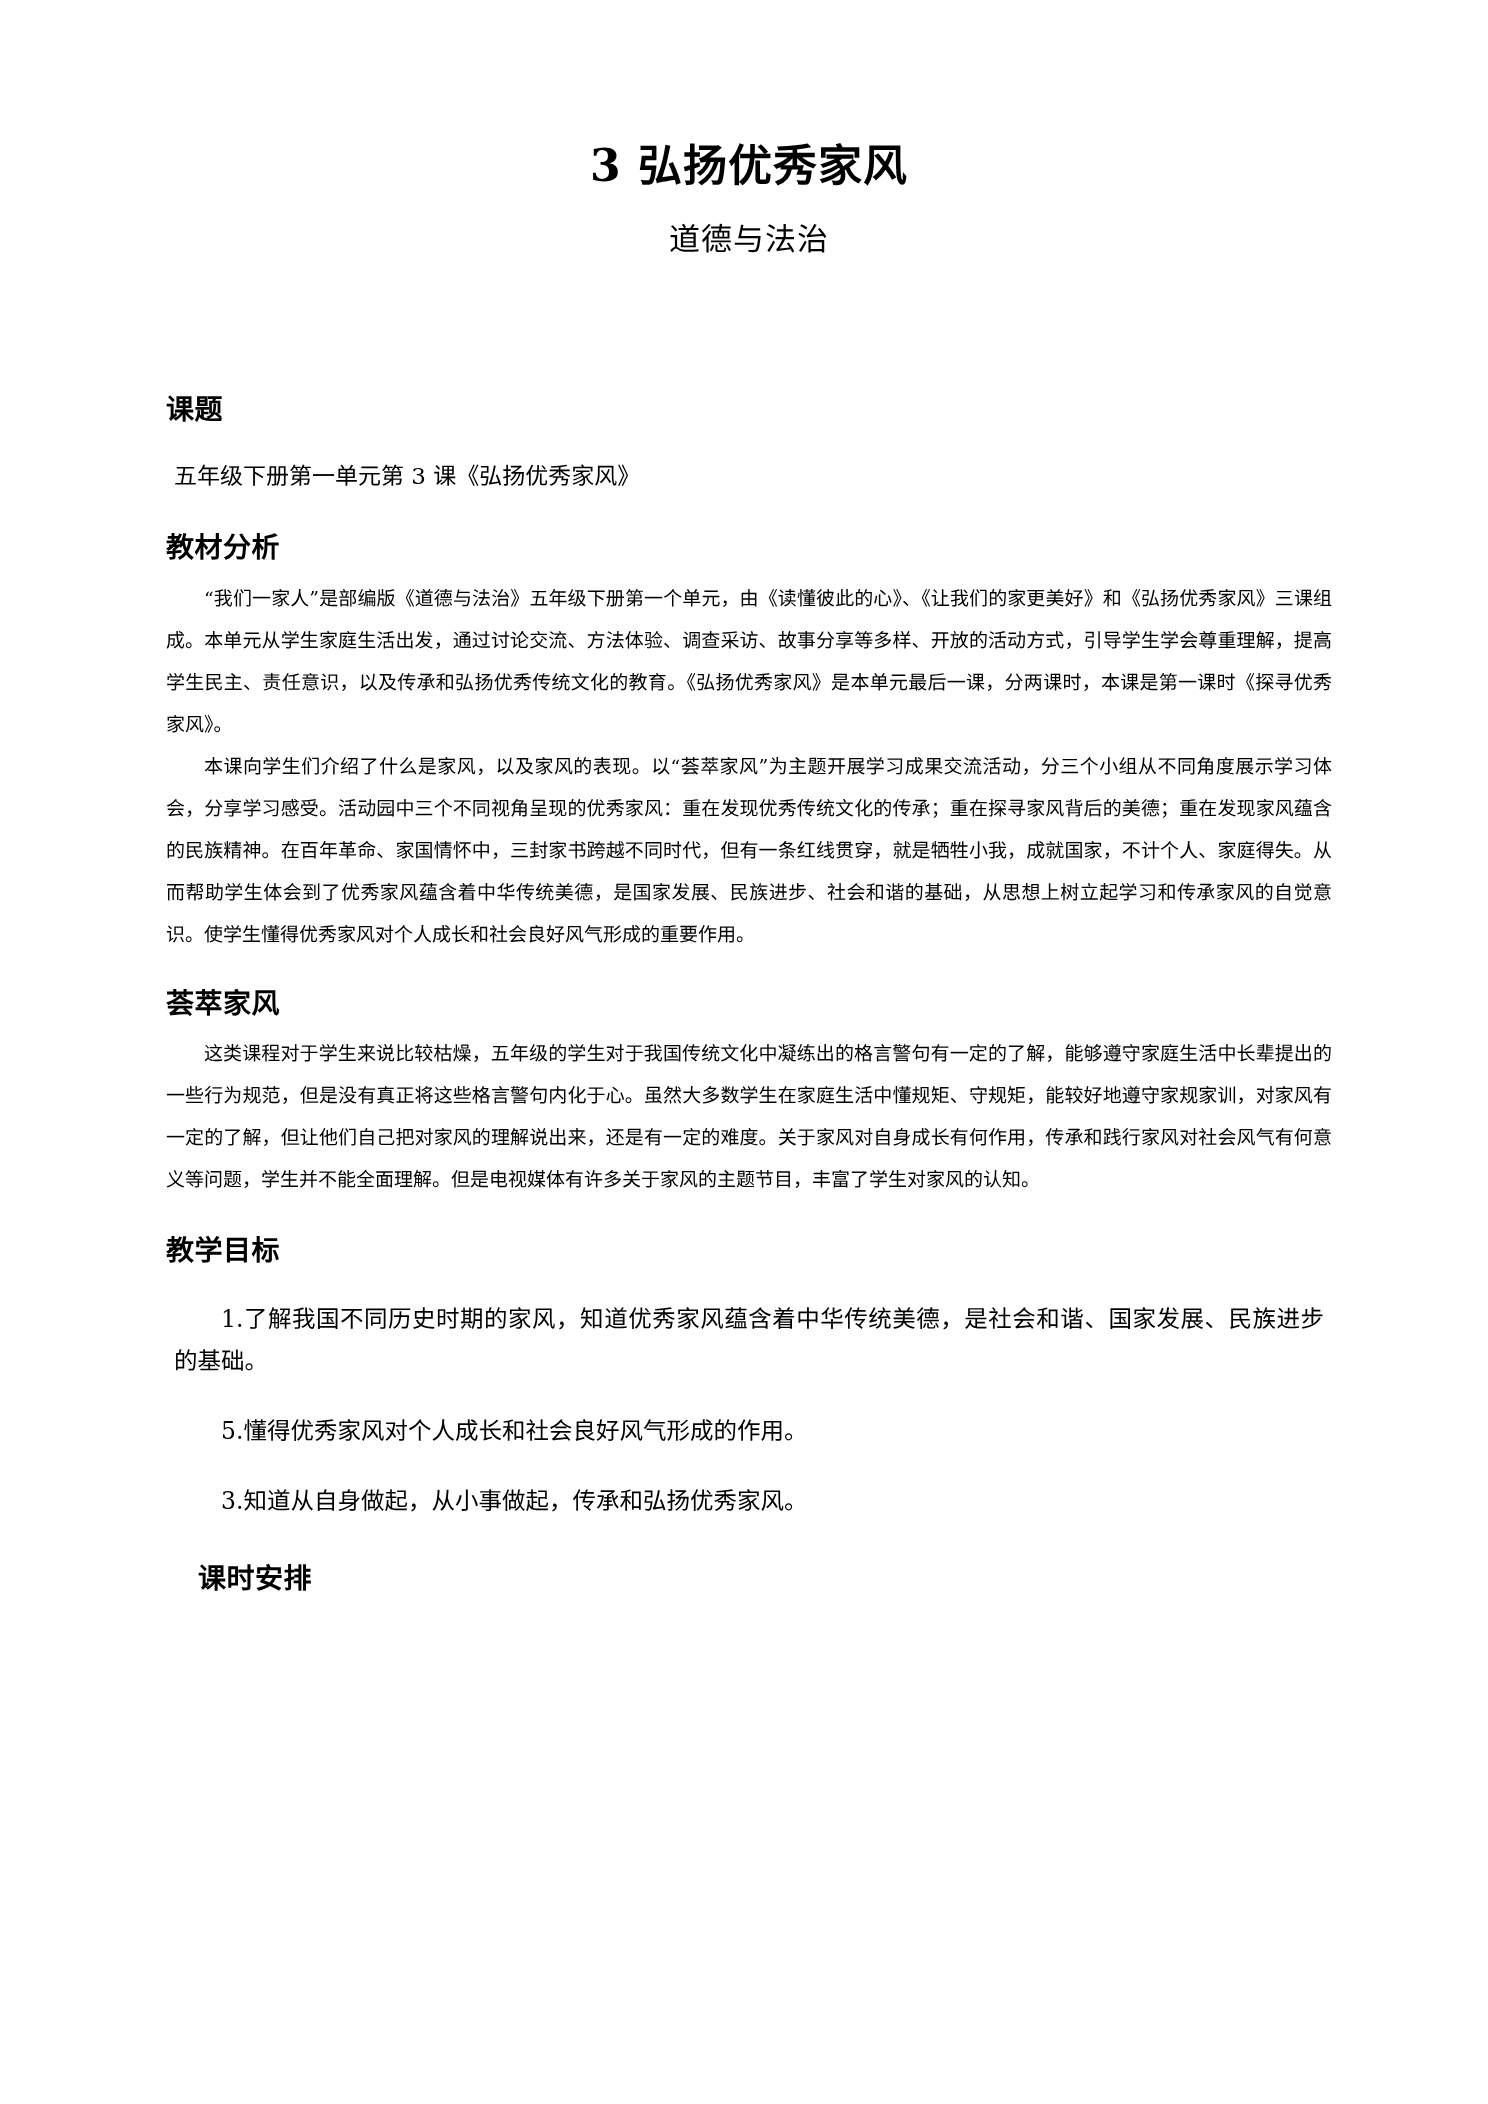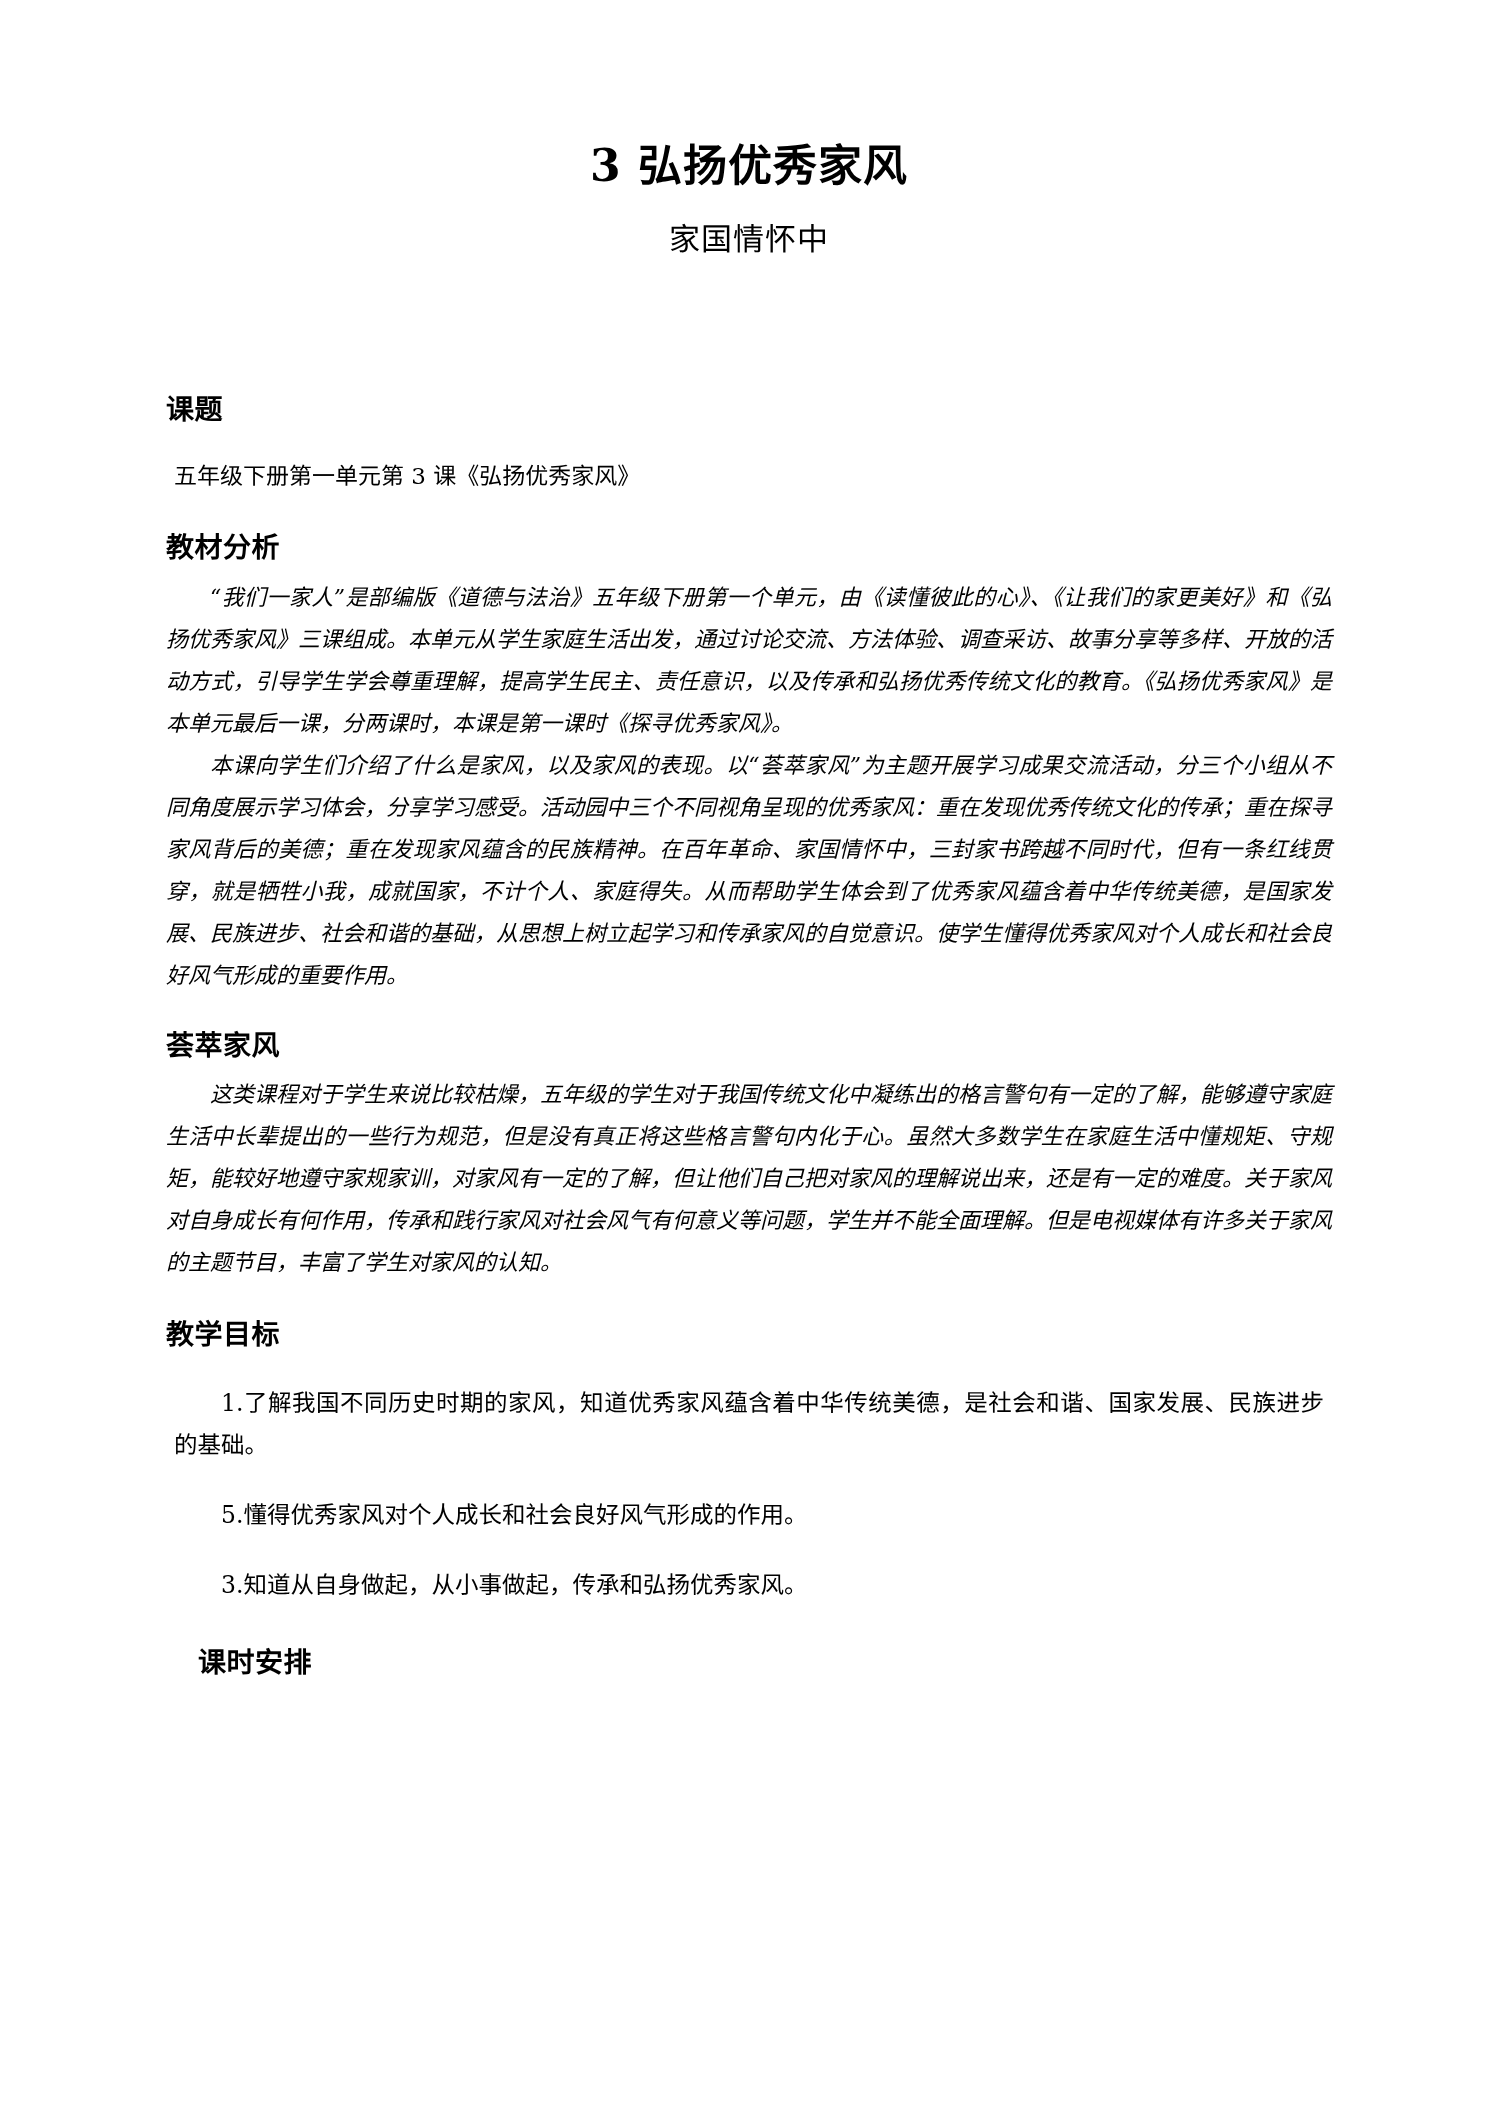--- a/index.html
+++ b/index.html
@@ -79,26 +79,25 @@
     font-size: 23px;
     line-height: 1.55;
     text-align: justify;
     text-justify: inter-ideograph;
   }
 
   .para {
     margin: 0;
     padding-top: 10px;
     font-family: "DejaVu Serif", "Liberation Serif", serif;
-    font-size: 22px;
+    font-size: 19px;
     line-height: 42px;
     text-align: justify;
     text-justify: inter-ideograph;
     text-indent: 2em;
-    font-style: italic;
   }
   .para.tight { padding-top: 0; }
 
   .goal-item {
     margin: 8px;
     padding-top: 20px;
     font-family: "DejaVu Serif", "Liberation Serif", serif;
     font-size: 23.5px;
     line-height: 42px;
     text-align: justify;
@@ -107,21 +106,21 @@
   }
 </style>
 </head>
 <body>
 
 <div class="page">
   <div class="content">
 
     <h1 class="doc-title">3  弘扬优秀家风</h1>
 
-    <h2 class="doc-subtitle">家国情怀中</h2>
+    <h2 class="doc-subtitle">道德与法治</h2>
 
     <h3 class="section-heading sec-keti">课题</h3>
 
     <p class="body-line">五年级下册第一单元第 3 课《弘扬优秀家风》</p>
 
     <h3 class="section-heading sec-jiaocai">教材分析</h3>
 
     <p class="para">“我们一家人”是部编版《道德与法治》五年级下册第一个单元，由《读懂彼此的心》、《让我们的家更美好》和《弘扬优秀家风》三课组成。本单元从学生家庭生活出发，通过讨论交流、方法体验、调查采访、故事分享等多样、开放的活动方式，引导学生学会尊重理解，提高学生民主、责任意识，以及传承和弘扬优秀传统文化的教育。《弘扬优秀家风》是本单元最后一课，分两课时，本课是第一课时《探寻优秀家风》。</p>
 
     <p class="para tight">本课向学生们介绍了什么是家风，以及家风的表现。以“荟萃家风”为主题开展学习成果交流活动，分三个小组从不同角度展示学习体会，分享学习感受。活动园中三个不同视角呈现的优秀家风：重在发现优秀传统文化的传承；重在探寻家风背后的美德；重在发现家风蕴含的民族精神。在百年革命、家国情怀中，三封家书跨越不同时代，但有一条红线贯穿，就是牺牲小我，成就国家，不计个人、家庭得失。从而帮助学生体会到了优秀家风蕴含着中华传统美德，是国家发展、民族进步、社会和谐的基础，从思想上树立起学习和传承家风的自觉意识。使学生懂得优秀家风对个人成长和社会良好风气形成的重要作用。</p>

